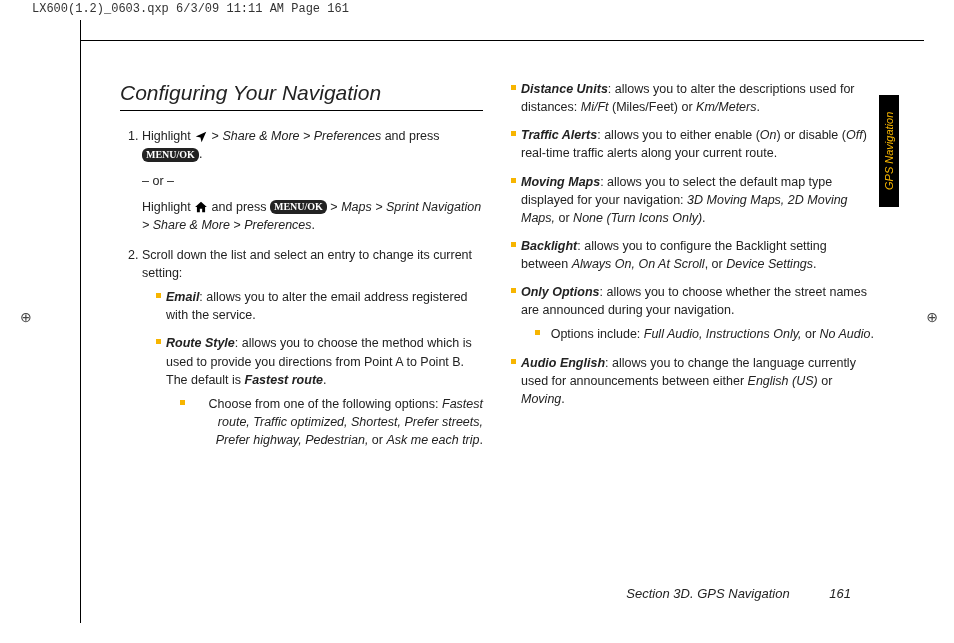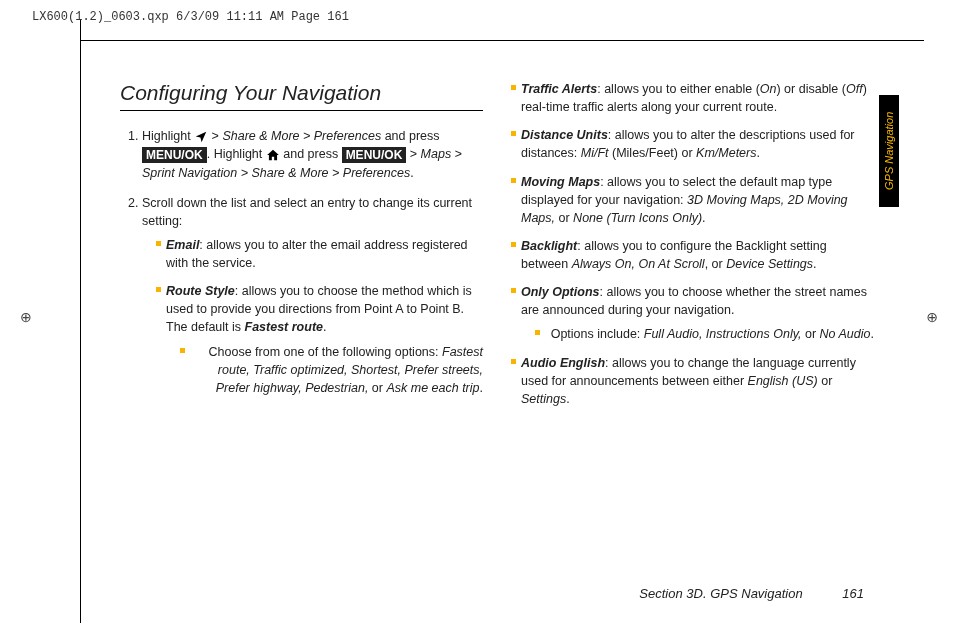--- a/index.html
+++ b/index.html
@@ -15,21 +15,21 @@
     position: relative;
   }
   .crop-mark {
     position: absolute;
     color: #444;
     font-size: 14px;
     line-height: 1;
   }
   .header-line {
     position: absolute;
-    top: 10px;
+    top: 2px;
     left: 32px;
     font-family: "Courier New", monospace;
     font-size: 12px;
     color: #333;
   }
   .top-rule {
     position: absolute;
     top: 40px;
     left: 80px;
     right: 30px;
@@ -118,28 +118,29 @@
     left: 0;
     top: 5px;
     width: 5px;
     height: 5px;
     background: #f7b500;
   }
   .key {
     display: inline-block;
     background: #222;
     color: #fff;
-    font-size: 12px;
+    font-size: 10px;
     padding: 2px 4px;
-    border-radius: 0;
+    border-radius: 6px;
     vertical-align: middle;
     line-height: 1;
     min-width: 14px;
     text-align: center;
     font-weight: bold;
+    font-family: Liberation Serif, serif;
   }
   .icon-svg {
     display: inline-block;
     vertical-align: middle;
     width: 14px;
     height: 14px;
   }
   .side-tab {
     position: absolute;
     top: 95px;
@@ -153,21 +154,21 @@
     writing-mode: vertical-rl;
     transform: rotate(180deg);
     display: flex;
     align-items: center;
     justify-content: center;
     padding: 6px 0;
   }
   .footer {
     position: absolute;
     bottom: 42px;
-    right: 90px;
+    right: 103px;
     font-style: italic;
     font-size: 13px;
     color: #222;
   }
   .footer .pnum {
     display: inline-block;
     margin-left: 36px;
     font-style: italic;
   }
   .gt { font-family: Arial, sans-serif; }
@@ -197,20 +198,21 @@
         <span class="cont">
           <span>Highlight </span>
           <svg class="icon-svg" viewBox="0 0 24 24">
               <path d="M3 11l18-8-8 18-2-8-8-2z" fill="#000"></path>
             </svg>
           <span class="gt"> &gt; </span>
           <span class="ital">Share &amp; More &gt; Preferences</span>
           <span> and press </span>
           <span class="key">MENU/OK</span><span>.</span>
         </span>
+        <div class="or-sep">– or –</div>
         <span class="cont">
           <span>Highlight </span>
           <svg class="icon-svg" viewBox="0 0 24 24">
               <path d="M12 3l10 9h-3v9h-5v-6h-4v6H5v-9H2l10-9z" fill="#000"></path>
             </svg>
           <span> and press </span>
           <span class="key">MENU/OK</span>
           <span class="gt"> &gt; </span>
           <span class="ital">Maps &gt; Sprint Navigation &gt; Share &amp; More &gt; Preferences</span><span>.</span>
         </span>
@@ -231,41 +233,41 @@
             </ul>
           </li>
         </ul>
       </li>
     </ol>
   </div>
 
   <div class="col">
     <ul class="bullets" style="padding-left:0; margin-top:0;">
       <li>
+        <span class="bi">Distance Units</span><span>: allows you to alter the descriptions used for distances: </span><span class="ital">Mi/Ft</span><span> (Miles/Feet) or </span><span class="ital">Km/Meters</span><span>.</span>
+      </li>
+      <li>
         <span class="bi">Traffic Alerts</span><span>: allows you to either enable (</span><span class="ital">On</span><span>) or disable (</span><span class="ital">Off</span><span>) real-time traffic alerts along your current route.</span>
-      </li>
-      <li>
-        <span class="bi">Distance Units</span><span>: allows you to alter the descriptions used for distances: </span><span class="ital">Mi/Ft</span><span> (Miles/Feet) or </span><span class="ital">Km/Meters</span><span>.</span>
       </li>
       <li>
         <span class="bi">Moving Maps</span><span>: allows you to select the default map type displayed for your navigation: </span><span class="ital">3D Moving Maps, 2D Moving Maps,</span><span> or </span><span class="ital">None (Turn Icons Only)</span><span>.</span>
       </li>
       <li>
         <span class="bi">Backlight</span><span>: allows you to configure the Backlight setting between </span><span class="ital">Always On, On At Scroll</span><span>, or </span><span class="ital">Device Settings</span><span>.</span>
       </li>
       <li>
         <span class="bi">Only Options</span><span>: allows you to choose whether the street names are announced during your navigation.</span>
         <ul class="sub">
           <li>
             <span>Options include: </span><span class="ital">Full Audio, Instructions Only,</span><span> or </span><span class="ital">No Audio</span><span>.</span>
           </li>
         </ul>
       </li>
       <li>
-        <span class="bi">Audio English</span><span>: allows you to change the language currently used for announcements between either </span><span class="ital">English (US)</span><span> or </span><span class="ital">Settings</span><span>.</span>
+        <span class="bi">Audio English</span><span>: allows you to change the language currently used for announcements between either </span><span class="ital">English (US)</span><span> or </span><span class="ital">Moving</span><span>.</span>
       </li>
     </ul>
   </div>
 </div>
 
 <div class="footer">
   <span>Section 3D. GPS Navigation</span>
   <span class="pnum">161</span>
 </div>
 

